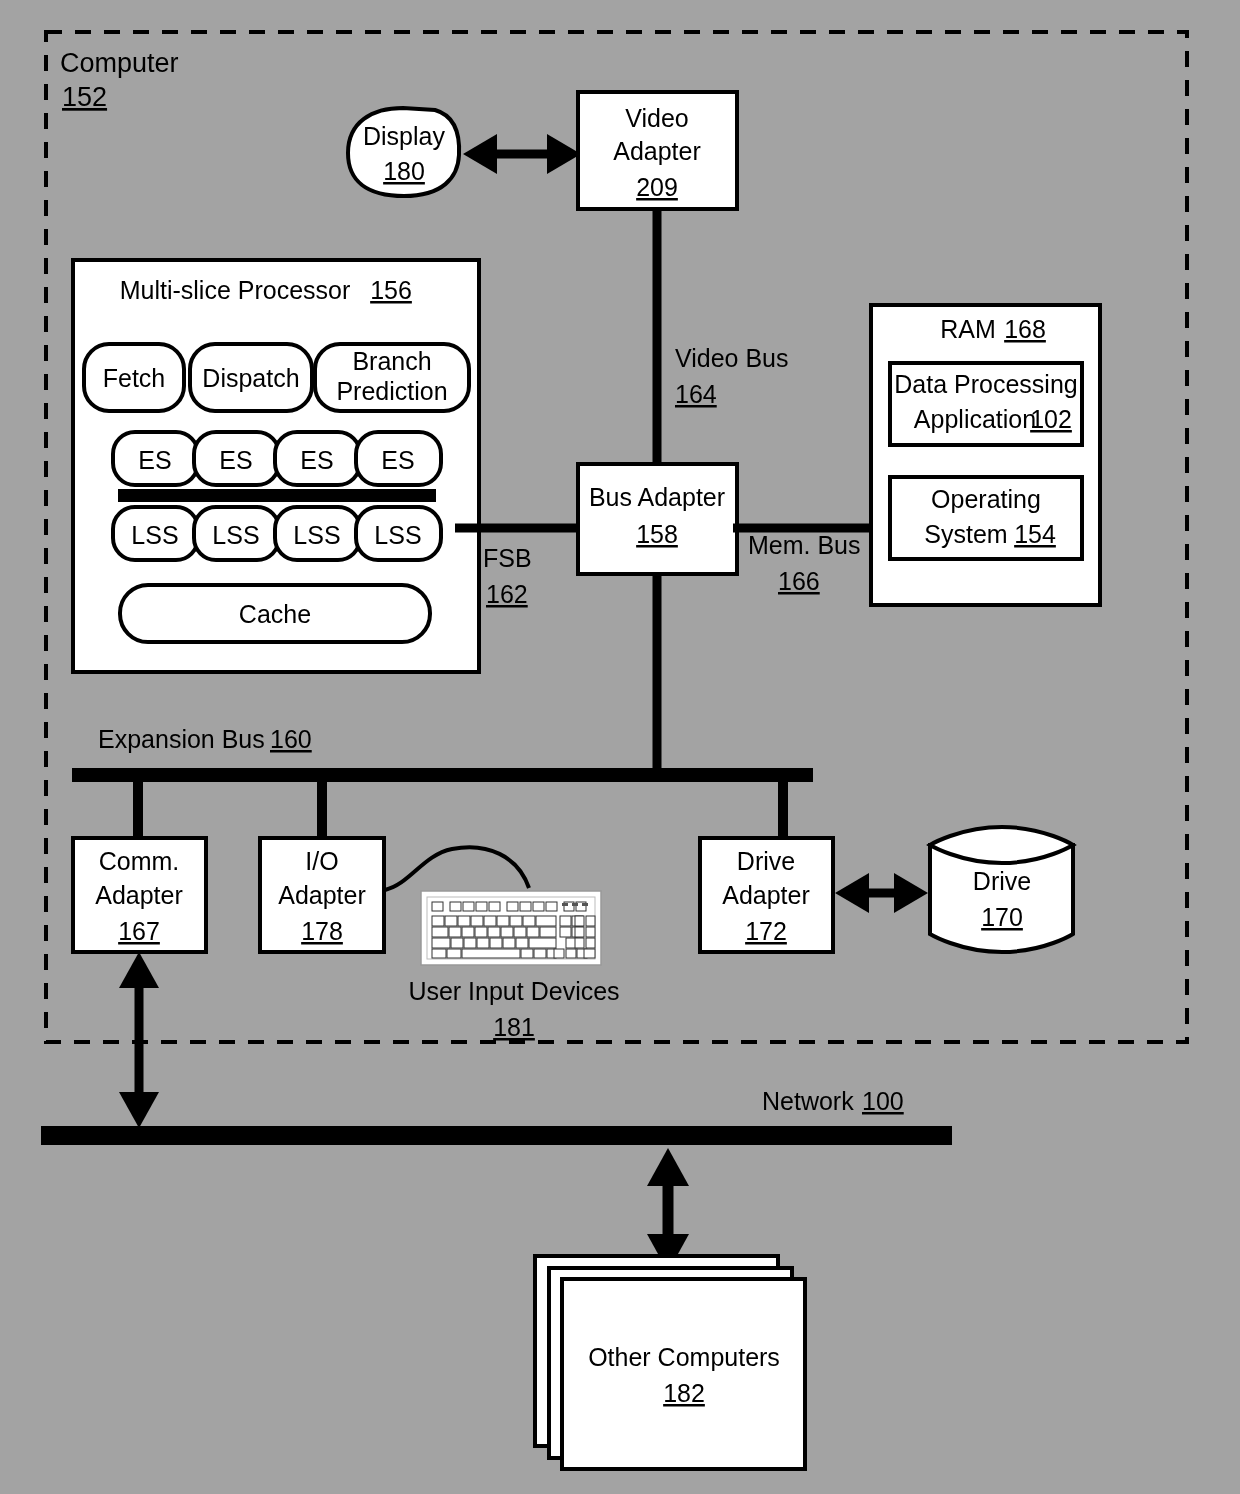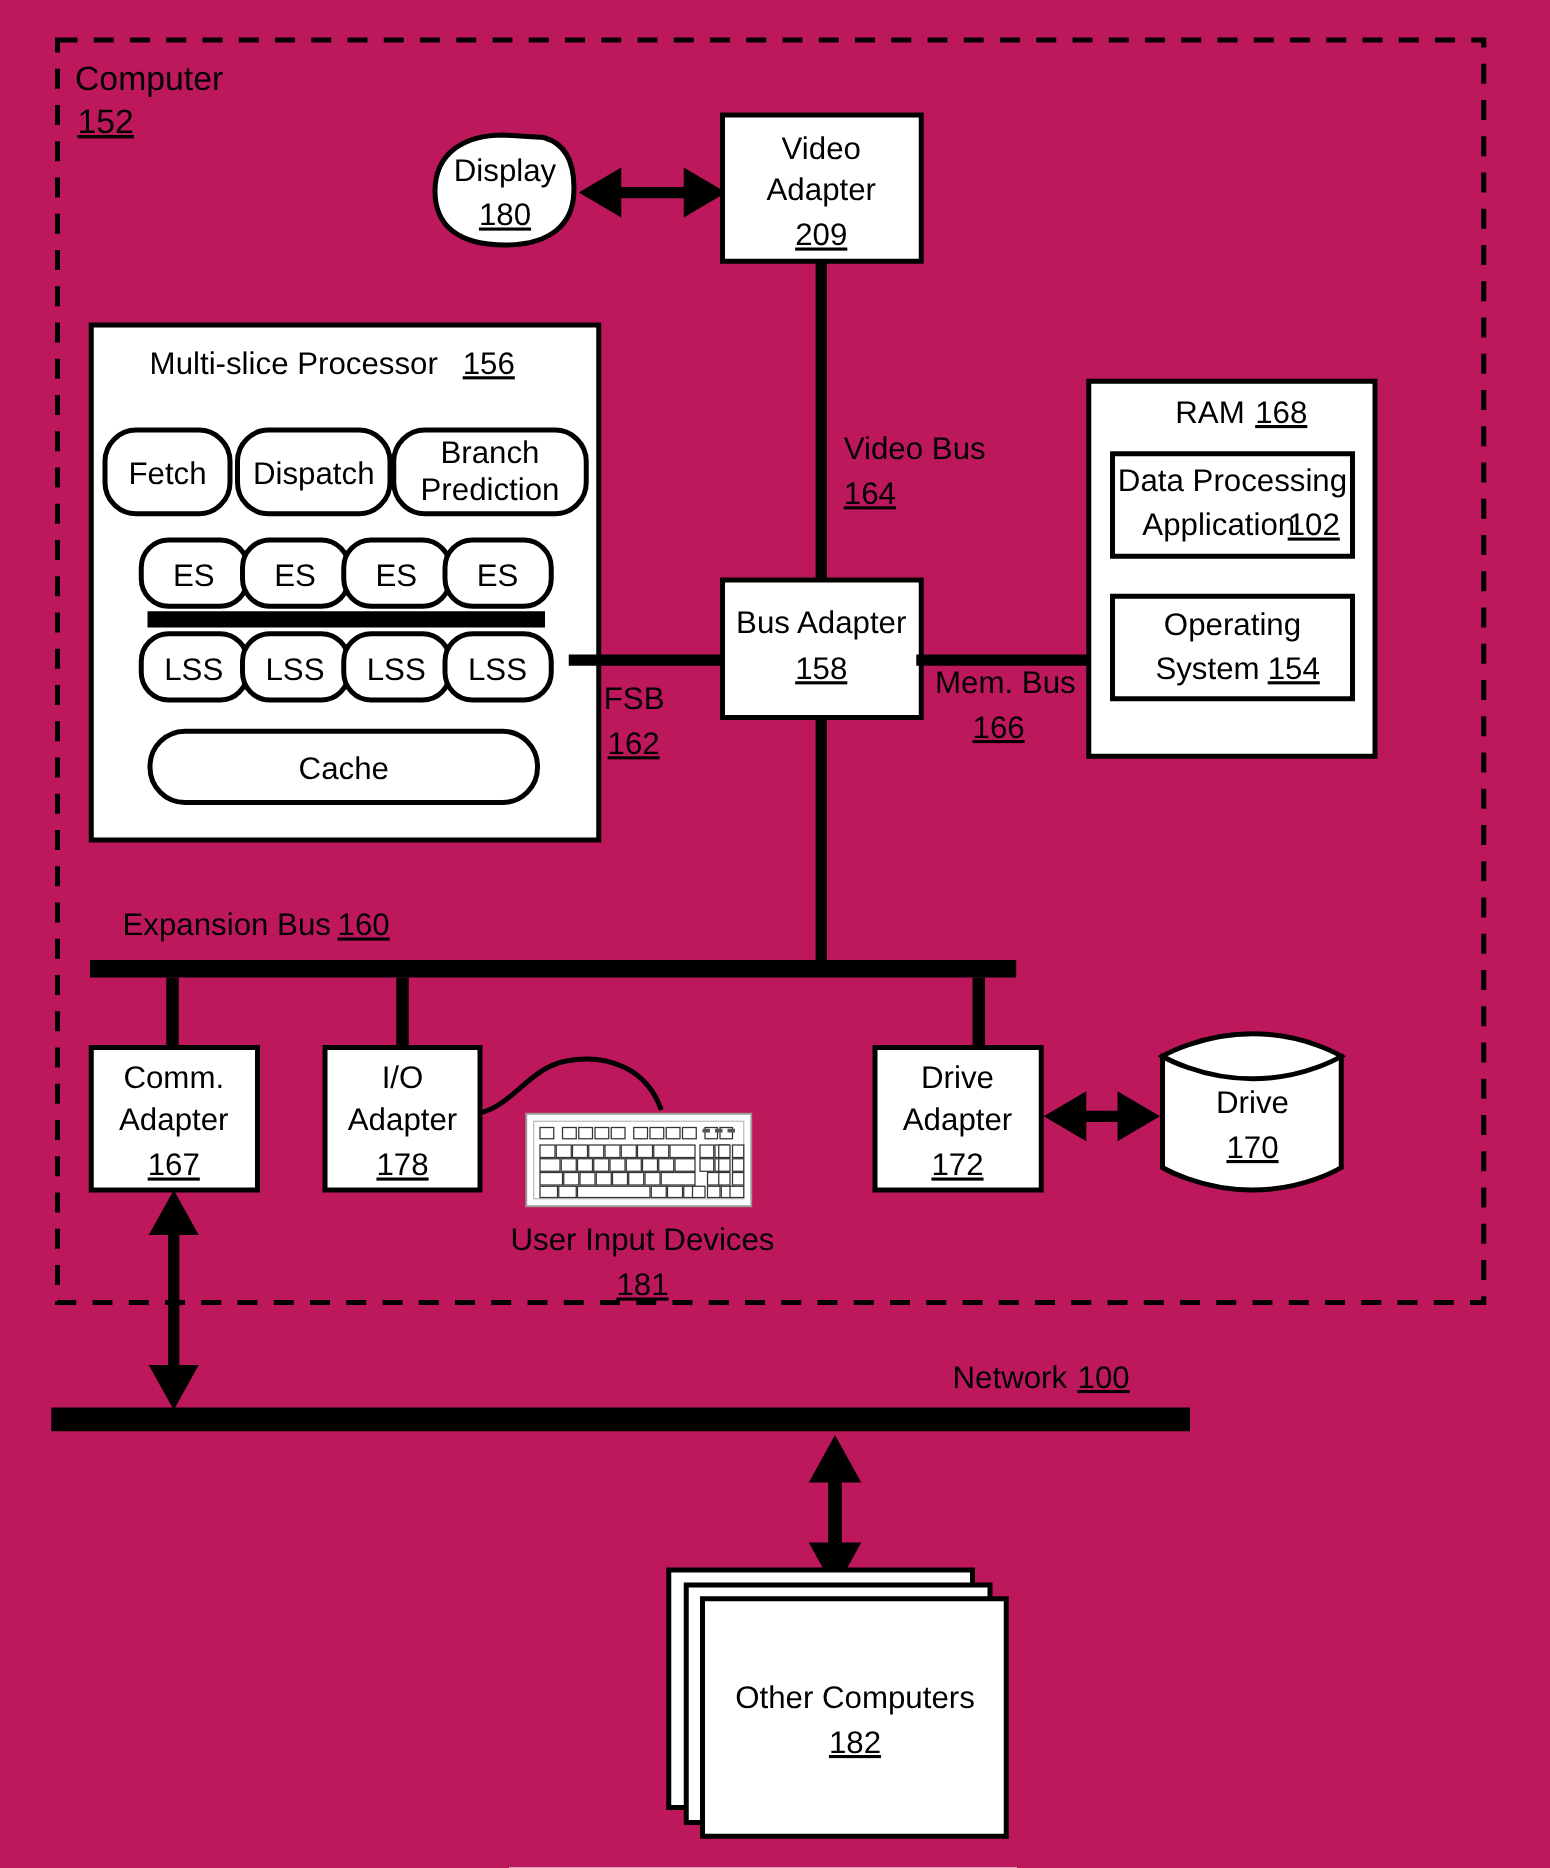--- a/index.html
+++ b/index.html
@@ -8,21 +8,21 @@
     background: #ffffff;
   }
   body {
     font-family: "Liberation Sans", sans-serif;
     color: #000000;
   }
   #stage {
     position: relative;
     width: 1240px;
     height: 1494px;
-    background: #be185d;
+    background: #a3a3a3;
     overflow: hidden;
   }
   svg#figure {
     position: absolute;
     left: 0;
     top: 0;
     width: 1240px;
     height: 1494px;
     display: block;
   }

